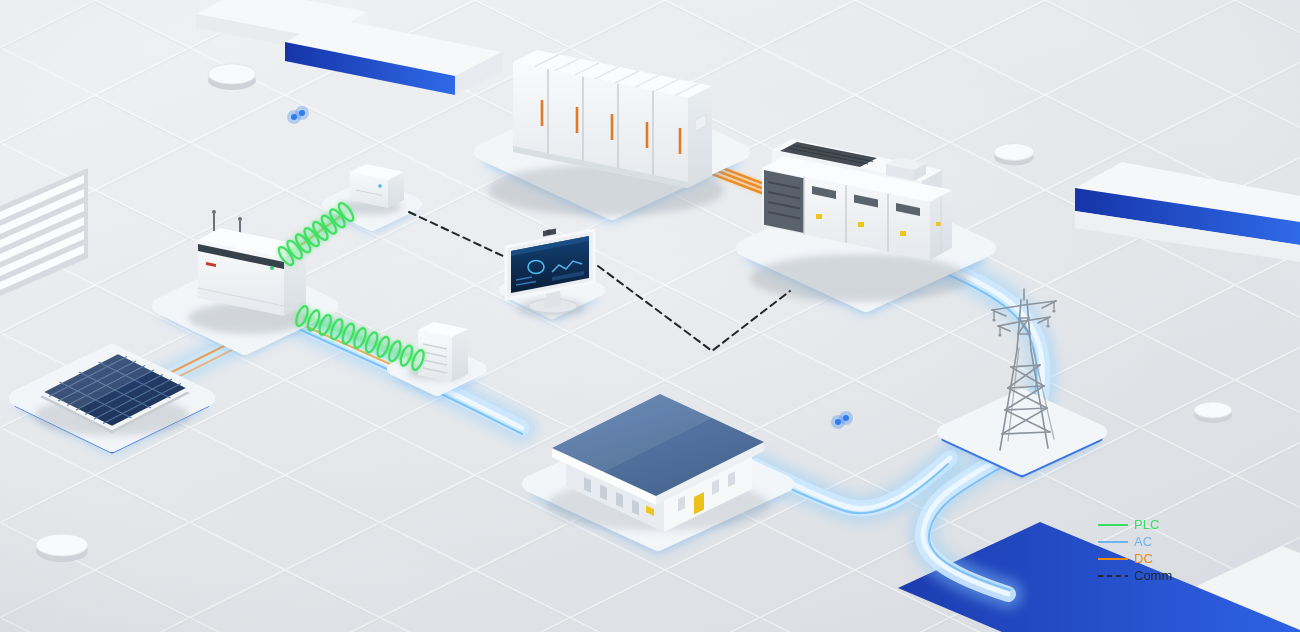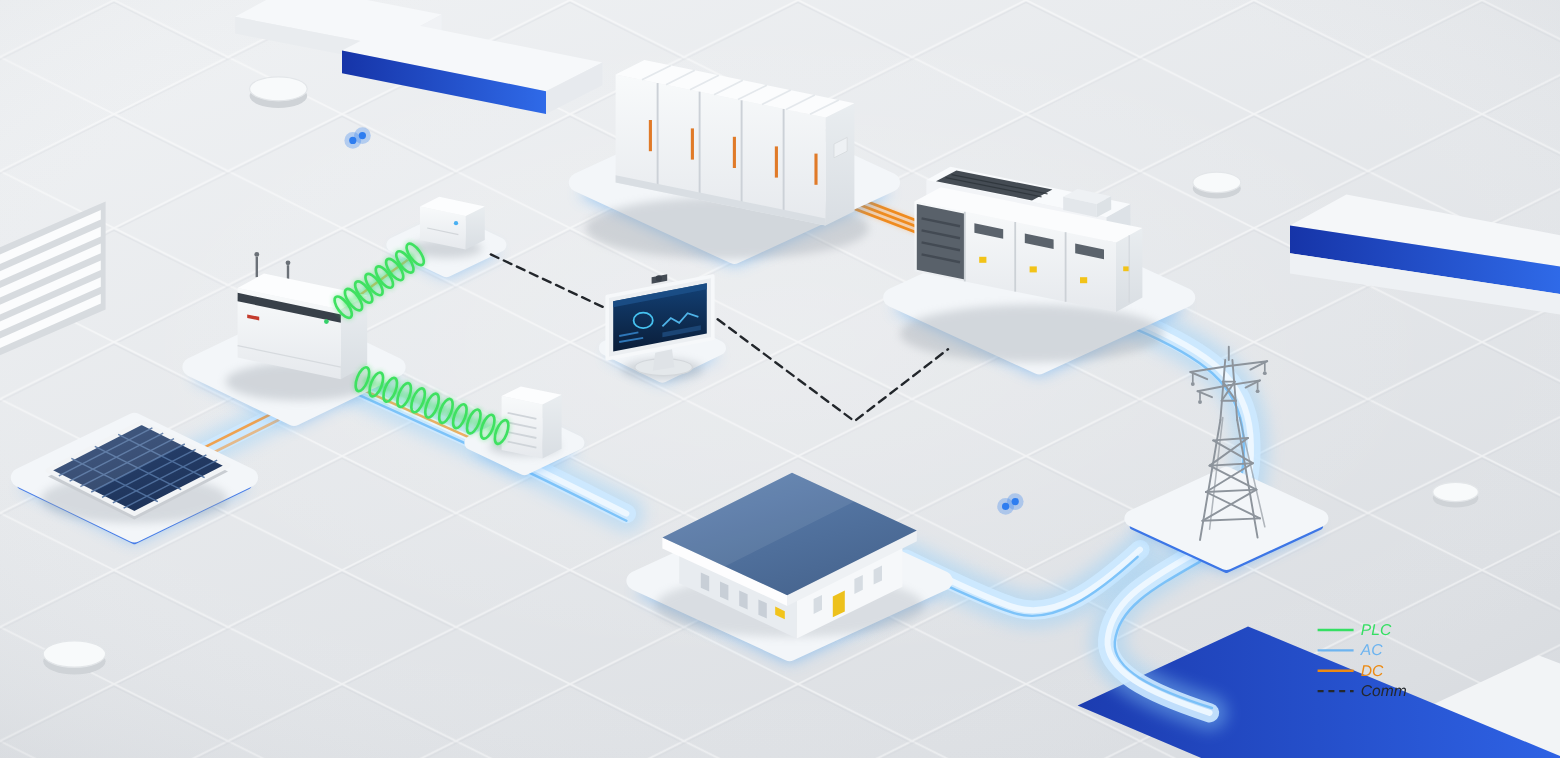--- a/index.html
+++ b/index.html
@@ -1,17 +1,17 @@
 <!DOCTYPE html>
 <html><head>
 <meta charset="utf-8">
 <style>
   html,body{margin:0;padding:0;background:#e7e9ec;}
   body{width:1300px;height:632px;overflow:hidden;font-family:"Liberation Sans",sans-serif;}
-  .scene{position:relative;width:1300px;height:632px;font-style:italic;}
+  .scene{position:relative;width:1300px;height:632px;}
   svg{display:block;}
   text{font-family:"Liberation Sans",sans-serif;}
 </style>
 </head>
 <body>
 
 <div class="scene">
 <svg width="1300" height="632" viewBox="0 0 1300 632">
   <defs>
     <linearGradient id="floorG" x1="0" y1="0" x2="0.7" y2="1">

